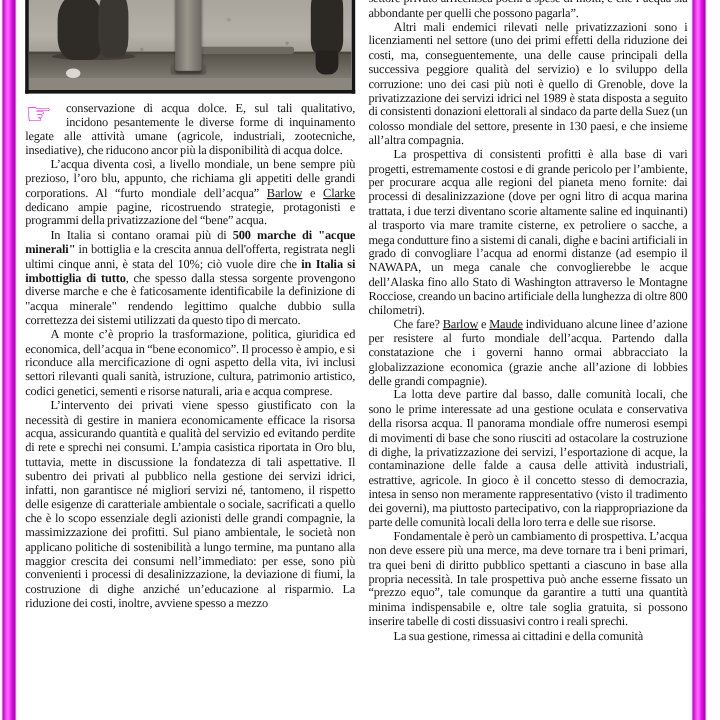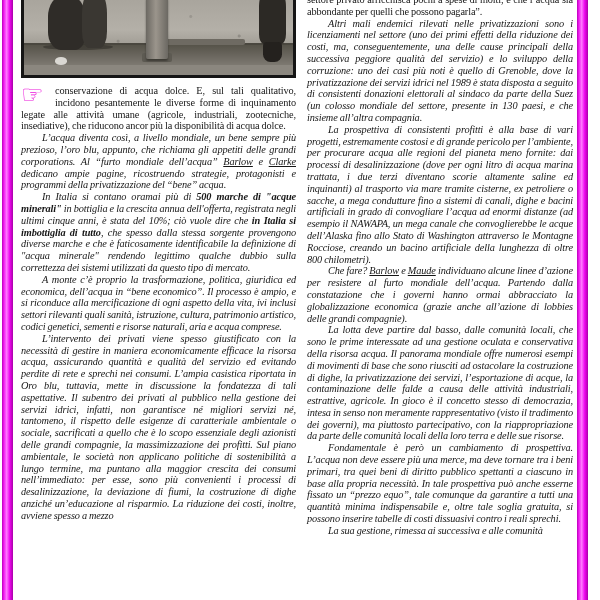--- a/index.html
+++ b/index.html
@@ -26,21 +26,21 @@
     text-align:justify;
     font-size:10.3px;
     line-height:11.8px;
     letter-spacing:-0.12px;
     word-spacing:-0.4px;
   }
   .col-left  { left:21px;  top:0;    width:275px; }
   .col-right { left:307px; top:-6px; width:266px; }
 
   .para { text-align:justify; }
-  .para.indent { text-indent:21px;font-style:italic; }
+  .para.indent { text-indent:21px; }
   .seg-bold { font-weight:bold; }
   .seg-underline { text-decoration:underline;margin-top:44px; }
 
   .hand-icon {
     float:left;
     width:34px; height:21px;
     font-size:25px; line-height:19px;
     text-align:left;
     font-family:"DejaVu Sans",sans-serif;
   }
@@ -124,16 +124,16 @@
     </div>
 
   <div class="col col-right">
 
   <p class="para"><span class="seg">settore privato arricchisca pochi a spese di molti, e che l’acqua sia abbondante per quelli che possono pagarla”.</span></p>
       <p class="para indent"><span class="seg">Altri mali endemici rilevati nelle privatizzazioni sono i licenziamenti nel settore (uno dei primi effetti della riduzione dei costi, ma, conseguentemente, una delle cause principali della successiva peggiore qualità del servizio) e lo sviluppo della corruzione: uno dei casi più noti è quello di Grenoble, dove la privatizzazione dei servizi idrici nel 1989 è stata disposta a seguito di consistenti donazioni elettorali al sindaco da parte della Suez (un colosso mondiale del settore, presente in 130 paesi, e che insieme all’altra compagnia.</span></p>
       <p class="para indent"><span class="seg">La prospettiva di consistenti profitti è alla base di vari progetti, estremamente costosi e di grande pericolo per l’ambiente, per procurare acqua alle regioni del pianeta meno fornite: dai processi di desalinizzazione (dove per ogni litro di acqua marina trattata, i due terzi diventano scorie altamente saline ed inquinanti) al trasporto via mare tramite cisterne, ex petroliere o sacche, a mega condutture fino a sistemi di canali, dighe e bacini artificiali in grado di convogliare l’acqua ad enormi distanze (ad esempio il NAWAPA, un mega canale che convoglierebbe le acque dell’Alaska fino allo Stato di Washington attraverso le Montagne Rocciose, creando un bacino artificiale della lunghezza di oltre 800 chilometri).</span></p>
       <p class="para indent"><span class="seg">Che fare? </span><span class="seg-underline">Barlow</span><span class="seg"> e </span><span class="seg-underline">Maude</span><span class="seg"> individuano alcune linee d’azione per resistere al furto mondiale dell’acqua. Partendo dalla constatazione che i governi hanno ormai abbracciato la globalizzazione economica (grazie anche all’azione di lobbies delle grandi compagnie).</span></p>
       <p class="para indent"><span class="seg">La lotta deve partire dal basso, dalle comunità locali, che sono le prime interessate ad una gestione oculata e conservativa della risorsa acqua. Il panorama mondiale offre numerosi esempi di movimenti di base che sono riusciti ad ostacolare la costruzione di dighe, la privatizzazione dei servizi, l’esportazione di acque, la contaminazione delle falde a causa delle attività industriali, estrattive, agricole. In gioco è il concetto stesso di democrazia, intesa in senso non meramente rappresentativo (visto il tradimento dei governi), ma piuttosto partecipativo, con la riappropriazione da parte delle comunità locali della loro terra e delle sue risorse.</span></p>
       <p class="para indent"><span class="seg">Fondamentale è però un cambiamento di prospettiva. L’acqua non deve essere più una merce, ma deve tornare tra i beni primari, tra quei beni di diritto pubblico spettanti a ciascuno in base alla propria necessità. In tale prospettiva può anche esserne fissato un “prezzo equo”, tale comunque da garantire a tutti una quantità minima indispensabile e, oltre tale soglia gratuita, si possono inserire tabelle di costi dissuasivi contro i reali sprechi.</span></p>
-      <p class="para indent"><span class="seg">La sua gestione, rimessa ai successiva e alle comunità</span></p>
+      <p class="para indent"><span class="seg">La sua gestione, rimessa ai cittadini e della comunità</span></p>
     </div>
 
 </div>
 
 </body></html>

